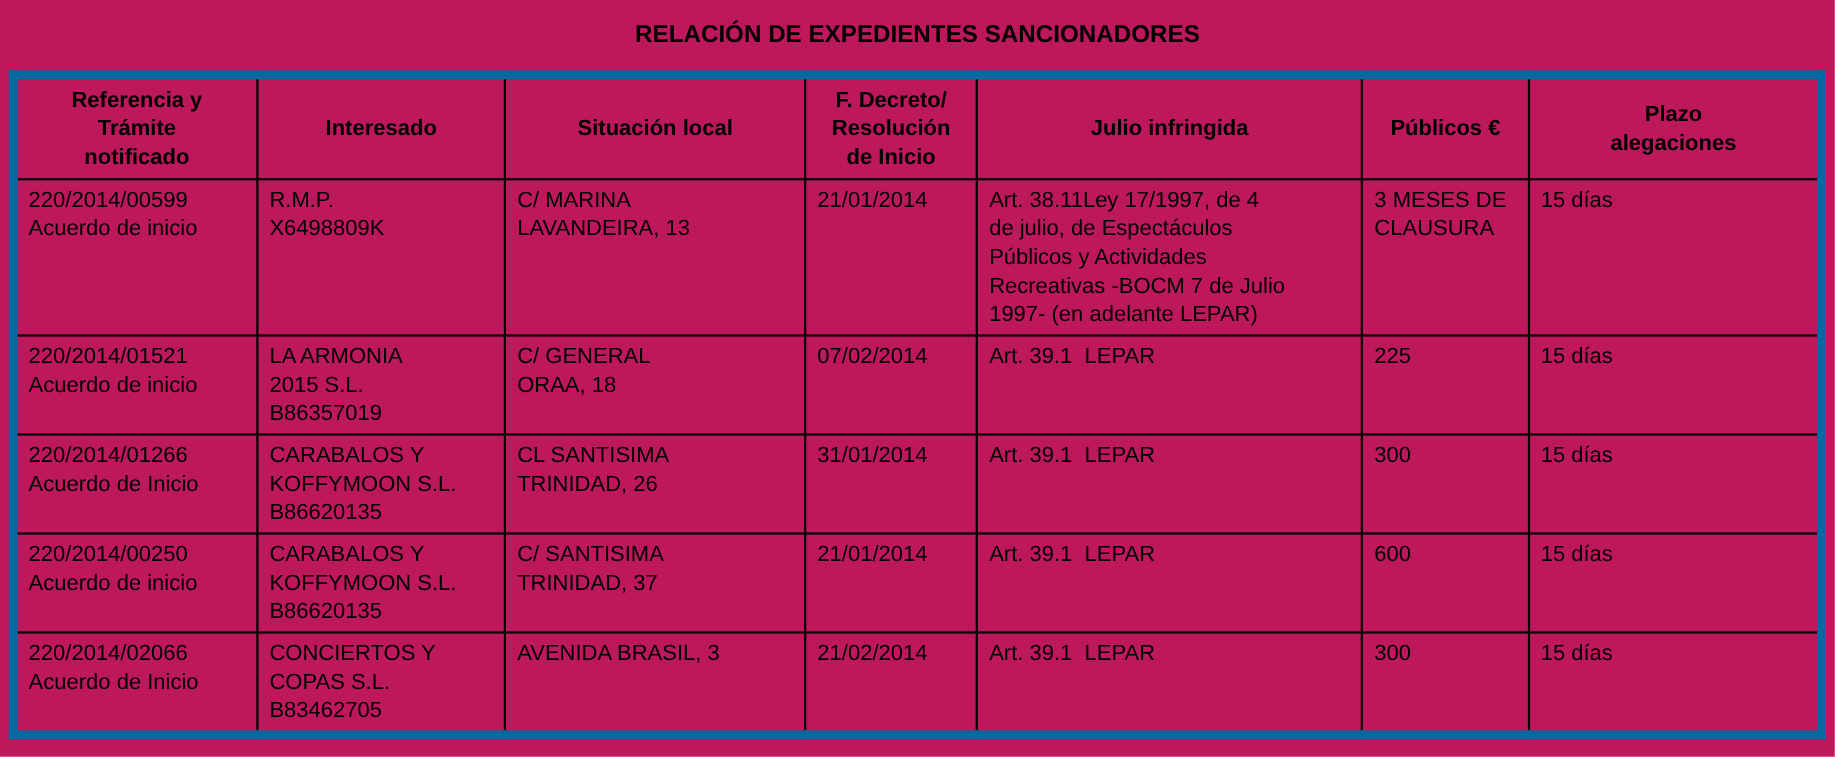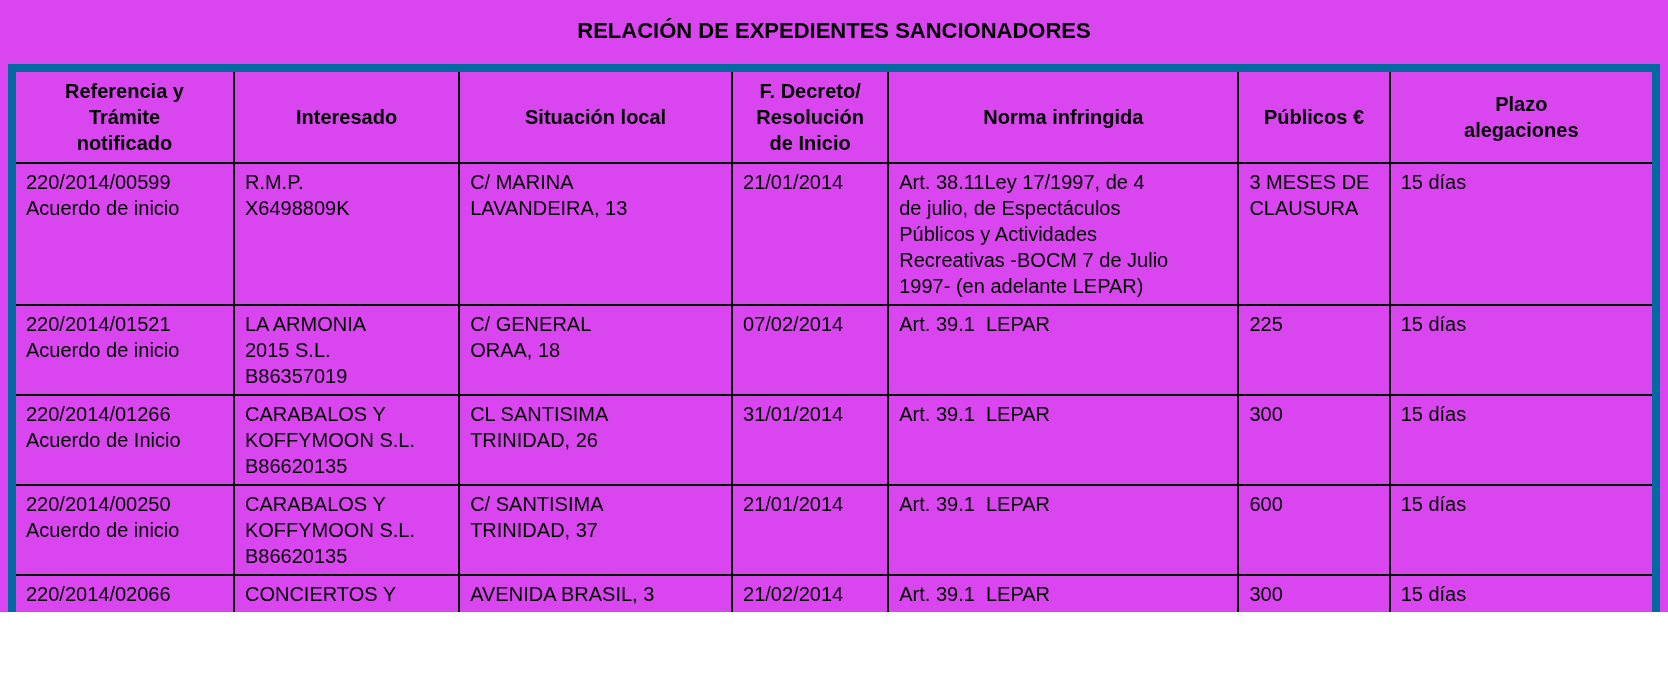--- a/index.html
+++ b/index.html
@@ -4,24 +4,24 @@
 <style>
   html, body {
     margin: 0;
     padding: 0;
     background: #ffffff;
     color: #000000;
     font-family: "Liberation Sans", "DejaVu Sans", sans-serif;
   }
   .page {
     width: 1668px;
-    height: 612px;
+    height: 688px;
     box-sizing: border-box;
     padding: 12px 8px 16px 8px;
-    background: #d946ef;
+    background: #be185d;
   }
   .doc-title {
     text-align: center;
     font-weight: bold;
     font-size: 22px;
     letter-spacing: 0px;
     margin: 6px 0 20px 0;
   }
   table.sanciones {
     width: 1652px;
@@ -77,21 +77,21 @@
     <thead>
       <tr>
         <th>Referencia y
 Trámite
 notificado</th>
         <th>Interesado</th>
         <th>Situación local</th>
         <th>F. Decreto/
 Resolución
 de Inicio</th>
-        <th>Norma infringida</th>
+        <th>Julio infringida</th>
         <th>Públicos €</th>
         <th>Plazo
 alegaciones</th>
       </tr>
     </thead>
 
     <tbody>
       <tr class="data-row-tall">
         <td class="al-left">220/2014/00599
 Acuerdo de inicio</td>

